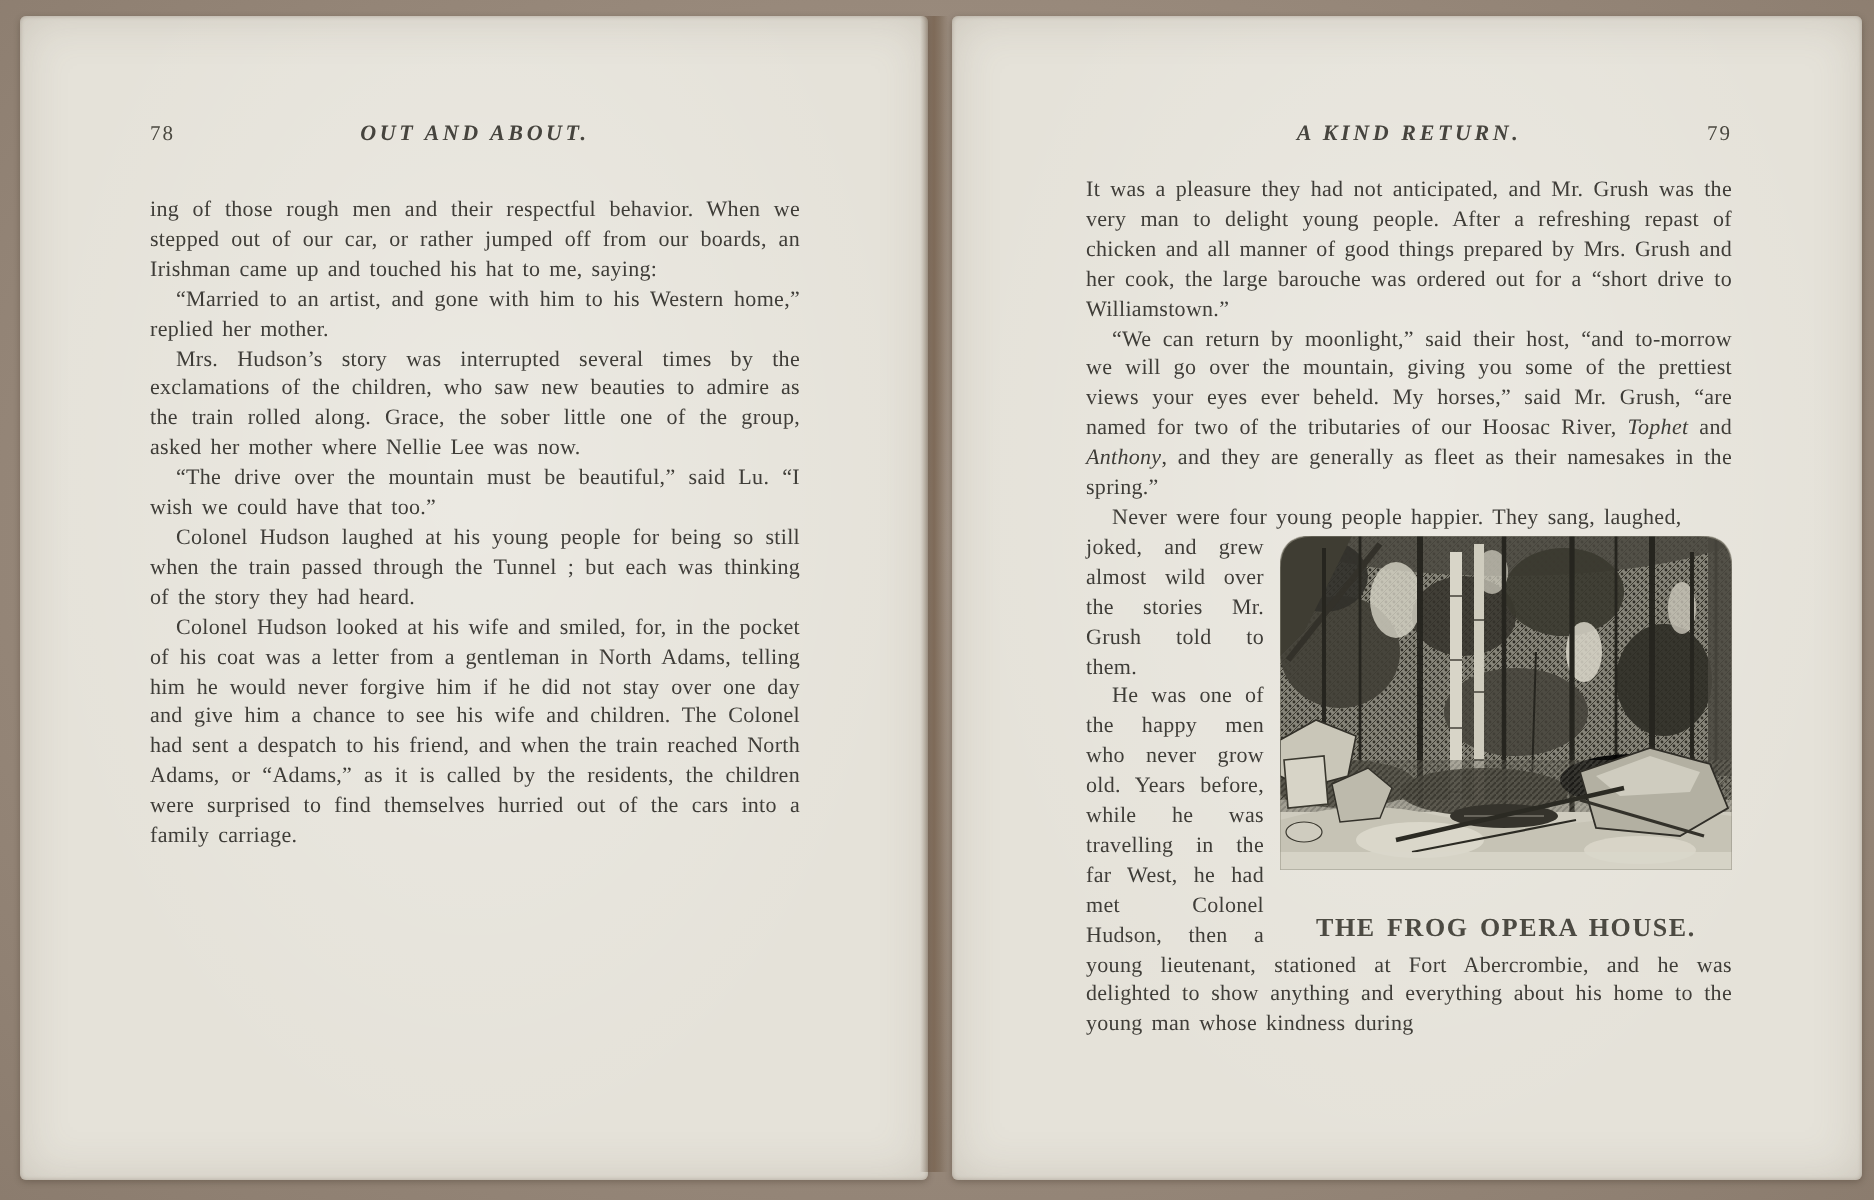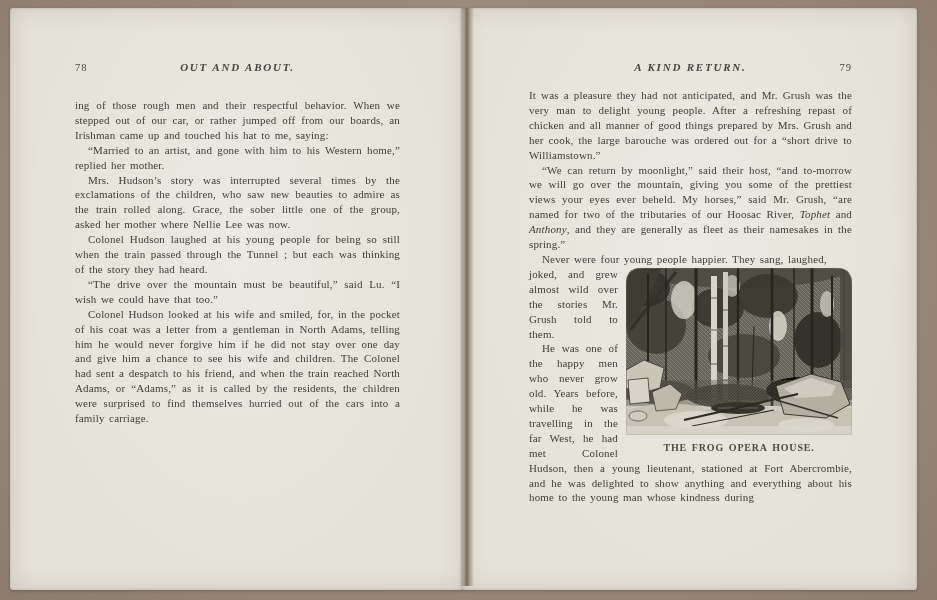--- a/index.html
+++ b/index.html
@@ -25,21 +25,21 @@
       radial-gradient(ellipse at 50% 40%, rgba(255,255,255,0.25), rgba(255,255,255,0) 70%),
       var(--page);
     box-shadow:
       inset 0 0 24px rgba(115, 98, 80, 0.22),
       inset 0 0 2px rgba(95, 78, 60, 0.35),
       0 1px 3px rgba(60, 48, 38, 0.35);
     border-radius: 3px;
     color: var(--ink);
   }
   .page-left  { left: 10px;  width: 454px; }
-  .page-right { left: 462px; width: 455px; }
+  .page-right { left: 476px; width: 455px; }
   .gutter {
     position: absolute; left: 460px; top: 8px; width: 14px; height: 578px;
     background: linear-gradient(to right,
       rgba(100,80,62,0) 0%, rgba(100,80,62,0.45) 30%,
       #7e6a58 50%, rgba(110,90,70,0.45) 70%, rgba(110,90,70,0) 100%);
     z-index: 3; pointer-events: none;
   }
   .page-header {
     display: grid; grid-template-columns: 44px 1fr 44px;
     align-items: baseline; margin: 53px 64px 0 65px;
@@ -63,22 +63,22 @@
   .page-right .body-text { margin: 15px 65px 0 67px; }
   .body-text p { margin: 0; text-indent: 13px; }
   .body-text p.noindent { text-indent: 0; }
   .wrap-zone {  }
   figure.illustration {
     float: right; width: 226px;
     margin: 1px 0 2px 8px; padding: 0;
   }
   figure.illustration svg { display: block; }
   figcaption {
-    margin-top: 6px; text-align: center;
-    font-size: 10px; font-weight: bold;
+    margin-top: 22px; text-align: center;
+    font-size: 13px; font-weight: bold;
     letter-spacing: 0.8px; color: #4c4a42;
     font-family: "Liberation Serif", "DejaVu Serif", serif;
   }
   i.book-italic { font-style: italic; }
   .clear { clear: both; }
 </style>
 </head>
 <body>
 
 <div class="spread">
@@ -86,22 +86,22 @@
   <div class="page page-left">
     <div class="page-header">
       <span class="pagenum left">78</span>
       <span class="running-title">OUT AND ABOUT.</span>
       <span class="pagenum right"></span>
     </div>
     <div class="body-text">
       <p class="noindent">ing of those rough men and their respectful behavior.  When we stepped out of our car, or rather jumped off from our boards, an Irishman came up and touched his hat to me, saying:</p>
       <p>“Married  to  an   artist,  and   gone  with  him  to  his  Western home,”  replied  her  mother.</p>
       <p>Mrs. Hudson’s story was interrupted several times by the exclamations of the children, who saw new beauties to admire as the train rolled along.  Grace,  the  sober little one of the group, asked  her  mother  where Nellie Lee  was now.</p>
+      <p>“The  drive   over  the  mountain  must  be  beautiful,”  said  Lu. “I wish we could  have that  too.”</p>
       <p>Colonel Hudson laughed at  his young people for being  so still when the train passed through the Tunnel ;  but each was thinking  of  the  story  they  had  heard.</p>
-      <p>“The  drive   over  the  mountain  must  be  beautiful,”  said  Lu. “I wish we could  have that  too.”</p>
       <p>Colonel Hudson looked  at  his  wife  and  smiled,  for, in  the pocket  of  his  coat  was  a  letter  from  a  gentleman  in  North Adams, telling  him  he  would  never forgive  him  if  he  did  not stay  over  one  day  and  give  him  a  chance  to  see  his  wife and  children.   The  Colonel  had  sent  a  despatch  to  his  friend, and  when  the  train  reached  North Adams, or “Adams,” as  it is  called  by  the  residents,  the  children  were  surprised  to  find themselves  hurried  out  of   the   cars  into   a   family  carriage.</p>
     </div>
   </div>
 
   <div class="gutter"></div>
 
   <div class="page page-right">
     <div class="page-header">
       <span class="pagenum left"></span>
       <span class="running-title">A KIND RETURN.</span>

